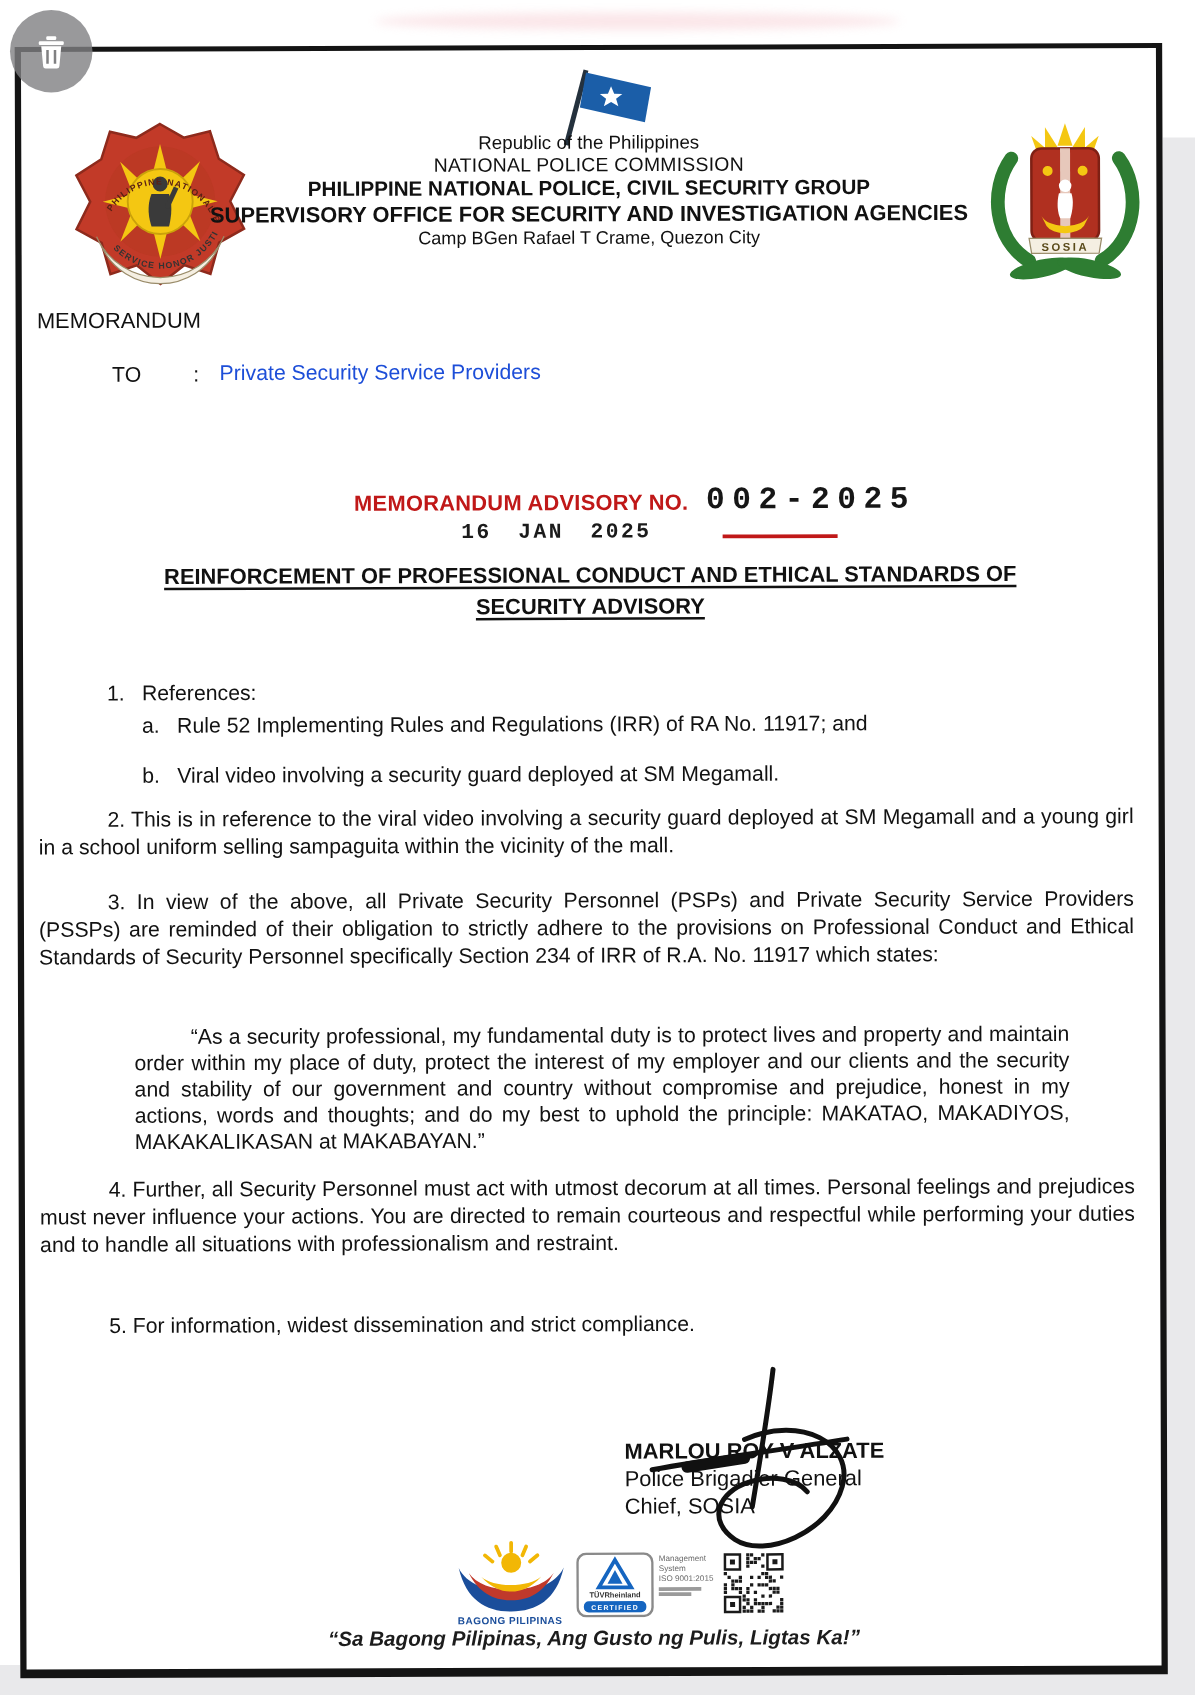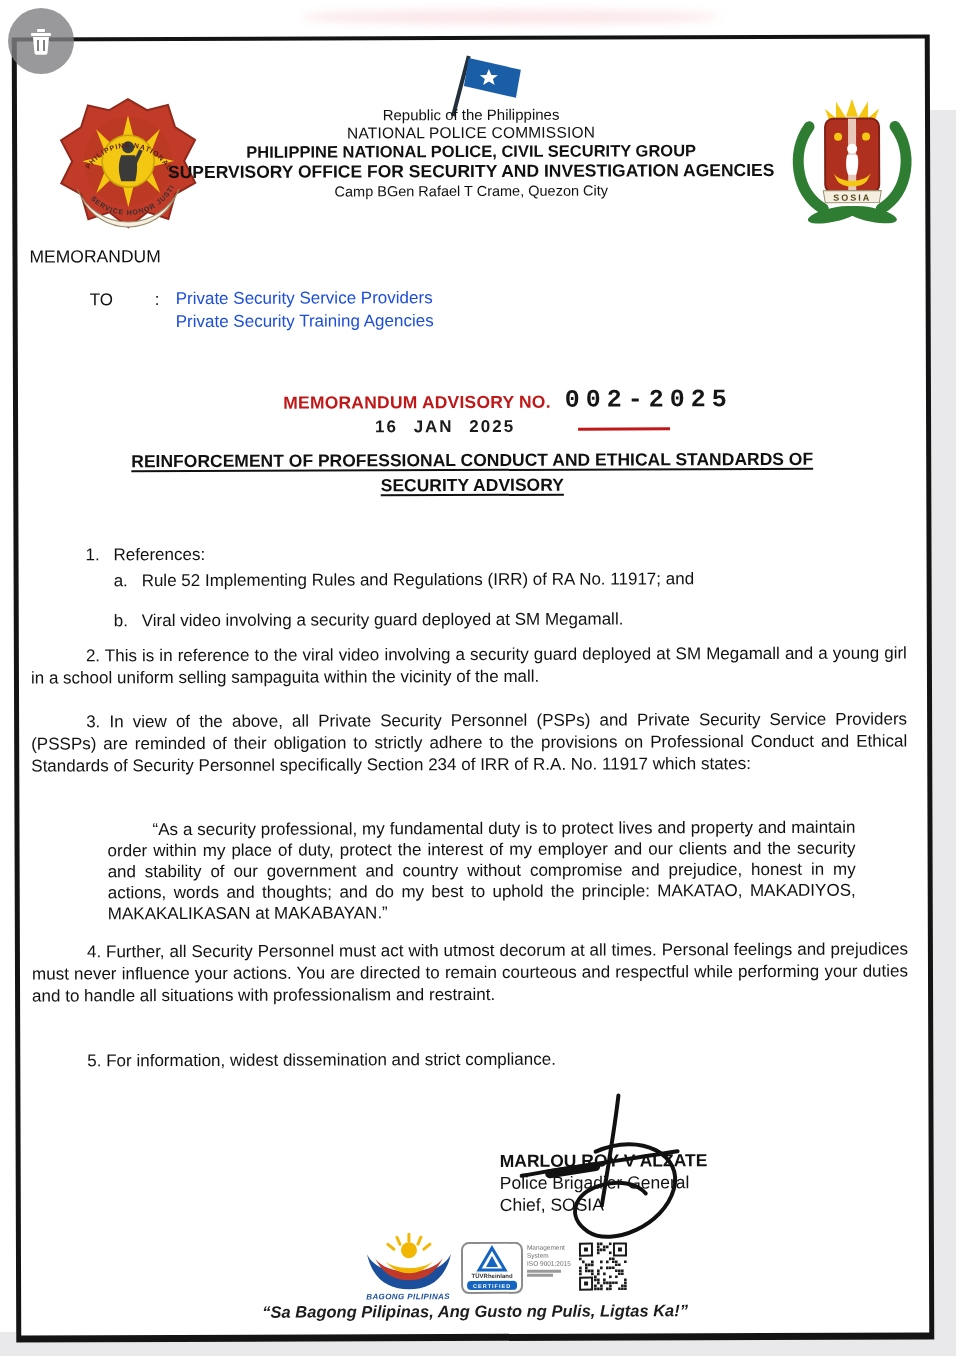--- a/index.html
+++ b/index.html
@@ -29,21 +29,21 @@
   .memo-h{left:12px;top:205px;font-size:17.5px;font-weight:normal;color:#111;}
   .to-label{left:72px;top:248px;font-size:17px;color:#111;}
   .to-colon{left:137px;top:248px;font-size:17px;color:#111;}
   .to-lines{left:158px;top:246px;font-size:17px;color:#1d4ed8;line-height:23px;}
 
   .advisory{left:0;top:352px;width:100%;display:flex;justify-content:center;transform:translateX(36px);align-items:flex-start;}
   .adv-label{color:#c01818;font-weight:bold;font-size:17.5px;letter-spacing:.2px;}
   .adv-num{color:#161616;font-weight:bold;font-size:25px;letter-spacing:6px;margin-left:14px;position:relative;top:-6px;font-family:"Liberation Mono","DejaVu Sans Mono",monospace;}
   .adv-underline{left:560px;top:388px;width:92px;height:3px;background:#c01818;}
   .date-stamp{left:427px;top:377px;transform:translateX(-50%);color:#1b1b1b;font-weight:bold;font-size:17px;
-      letter-spacing:2px;word-spacing:9px;white-space:nowrap;font-family:Liberation Sans, sans-serif;}
+      letter-spacing:2px;word-spacing:9px;white-space:nowrap;font-family:Liberation Mono, monospace;}
 
   .doc-title{left:0;top:408px;width:100%;text-align:center;font-size:17.5px;font-weight:bold;color:#111;line-height:25px;}
   .doc-title span{text-decoration:underline;text-decoration-thickness:2px;text-underline-offset:3px;}
 
   .bodytxt{font-size:17px;color:#121212;line-height:22px;}
   .p-ref{left:12px;top:503px;width:876px;}
   .ref-item{display:flex;}
   .ref-a{margin-top:4px;}
   .ref-b{margin-top:18px;}
   .ref-num{width:28px;flex:none;}
@@ -54,21 +54,21 @@
   .quote{left:88px;top:778px;width:748px;text-align:justify;text-indent:45px;line-height:21px;}
   .p4{left:12px;top:900px;}
   .p5{left:12px;top:1009px;width:876px;text-indent:55px;}
 
   .sig-block{left:479px;top:1110px;font-size:17.5px;color:#111;line-height:22px;}
   .sig-name{font-weight:bold;}
   .sig-svg{left:495px;top:1050px;z-index:5;pointer-events:none;}
 
   .footer-tagline{left:0;top:1262px;width:100%;text-align:center;font-size:16.5px;font-weight:bold;font-style:italic;color:#1c1c1c;}
   .bagong{left:338px;top:1192px;}
-  .bagong-label{left:332px;top:1252px;width:110px;text-align:center;font-size:8px;font-weight:bold;font-style:italic;color:#1b4e9b;letter-spacing:.4px;}
+  .bagong-label{left:332px;top:1252px;width:110px;text-align:center;font-size:8px;font-weight:bold;color:#1b4e9b;letter-spacing:.4px;}
   .tuv{left:440px;top:1202px;}
   .iso-text{left:506px;top:1204px;font-size:6.5px;color:#6a6a6a;line-height:8px;}
   .iso-bar{width:34px;height:3px;background:#9a9a9a;margin-top:2px;}
   .iso-bar2{width:26px;height:3px;background:#9a9a9a;margin-top:1px;}
   .qr{left:557px;top:1202px;}
 </style>
 </head>
 <body>
 
 <div class="photo-bg"></div>
@@ -150,21 +150,20 @@
     <div class="h-sup">SUPERVISORY OFFICE FOR SECURITY AND INVESTIGATION AGENCIES</div>
     <div class="h-camp">Camp BGen Rafael T Crame, Quezon City</div>
   </div>
 
   <div class="abs memo-h">MEMORANDUM</div>
 
   <div class="abs to-label bodytxt">TO</div>
   <div class="abs to-colon bodytxt">:</div>
   <div class="abs to-lines">
     <div>Private Security Service Providers</div>
-    <div>Private Security Training Agencies</div>
   </div>
 
   <div class="abs advisory">
     <span class="adv-label">MEMORANDUM ADVISORY NO.</span>
     <span class="adv-num">002-2025</span>
   </div>
   <div class="abs adv-underline"></div>
   <div class="abs date-stamp">16 JAN 2025</div>
 
   <div class="abs doc-title">

